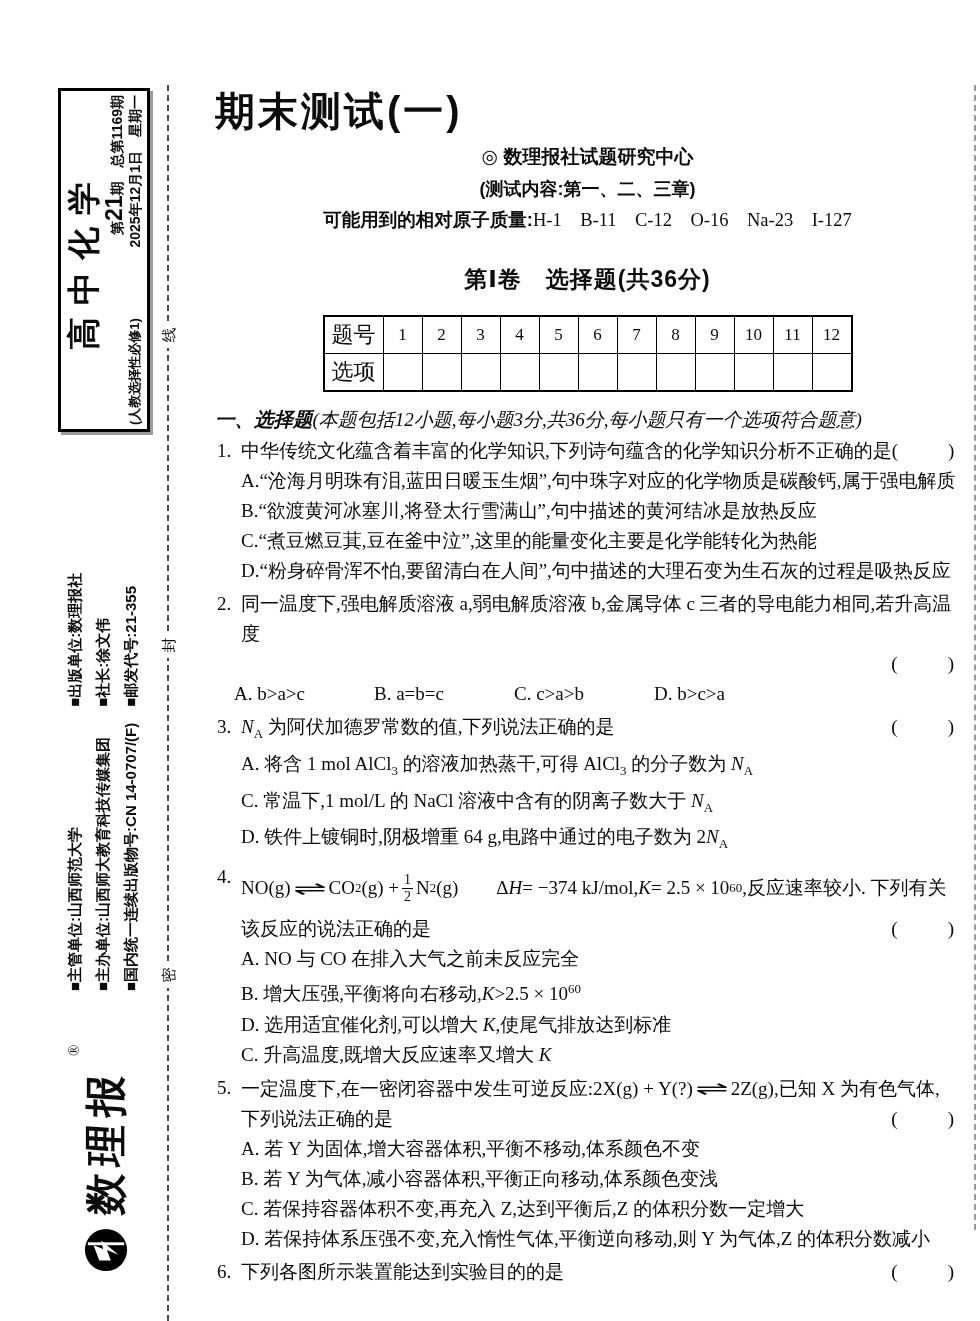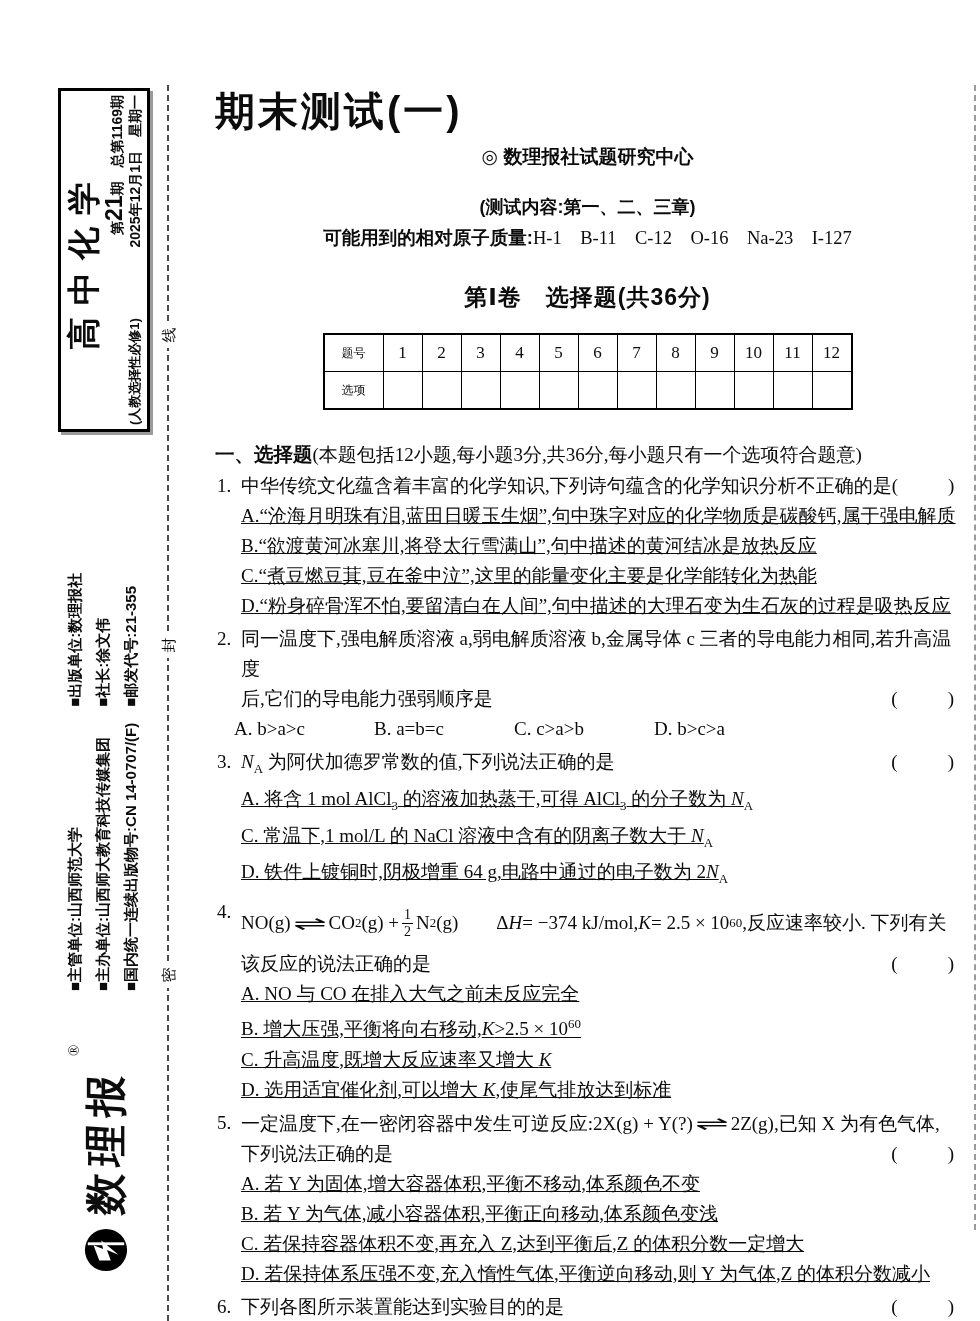--- a/index.html
+++ b/index.html
@@ -35,38 +35,38 @@
 
   
   .seal-line{position:absolute;left:167px;top:85px;height:1236px;border-left:2px dashed #4a4a4a;}
   .seal-line-right{position:absolute;left:974px;top:85px;height:1145px;border-left:2px dashed #9a9a9a;}
   .seal-char{position:absolute;left:156px;width:26px;height:28px;background:#fff;display:flex;align-items:center;justify-content:center;transform:rotate(-90deg);font-size:15px;}
 
   
   #main{position:absolute;left:215px;top:0;width:745px;font-size:19px;}
   .exam-title{margin-top:88px;font-weight:900;font-size:40px;letter-spacing:3px;line-height:46px;}
   .byline{margin-top:10px;text-align:center;font-weight:bold;font-size:19px;}
-  .scope{margin-top:25px;text-align:center;font-weight:bold;font-size:18px;}
+  .scope{margin-top:7px;text-align:center;font-weight:bold;font-size:18px;}
   .atomic{margin-top:6px;text-align:center;font-size:18.5px;white-space:nowrap;}
   .atomic .lbl{font-weight:bold;}
   .part-title{margin-top:32px;text-align:center;font-weight:bold;font-size:23px;letter-spacing:1px;}
 
   .answer-table{margin:20px auto 0;border-collapse:collapse;border:2px solid #000;font-size:17px;}
   .answer-table td{border:1.2px solid #000;text-align:center;height:36px;width:38px;padding:0;}
-  .answer-table td.hdr{width:58px;font-size:12px;}
-
-  .section-line{margin-top:31px;line-height:26px;}
+  .answer-table td.hdr{width:58px;font-size:22px;}
+
+  .section-line{margin-top:14px;line-height:26px;font-style:italic;}
   .section-line .sec-b{font-weight:bold;font-size:19.5px;}
 
   .question{position:relative;padding-left:26px;margin-top:3px;line-height:30px;}
   .q-num{position:absolute;left:2px;top:0;}
   .stem-line{display:flex;}
   .stem-line .txt{white-space:nowrap;}
   .bracket{margin-left:auto;letter-spacing:4px;padding-right:2px;white-space:nowrap;}
-  .opt{line-height:30px;text-decoration:underline;}
+  .opt{line-height:30px;}
   .opts-row{display:grid;grid-template-columns:140px 140px 140px auto;margin-left:-7px;}
   .eq-line{display:flex;align-items:center;height:52px;white-space:nowrap;}
 
   .harpoon{display:inline-block;transform:scaleX(2.1);margin:0 11px;font-family:"DejaVu Sans",sans-serif;}
   .frac{display:inline-flex;flex-direction:column;text-align:center;vertical-align:middle;font-size:14px;line-height:1.15;margin:0 3px;}
   .frac span:first-child{border-bottom:1.4px solid #000;padding:0 2px;}
   sub,sup{font-size:68%;}
   i{font-style:italic;}
 </style>
 </head>
@@ -176,21 +176,20 @@
     <div class="opt">A.“沧海月明珠有泪,蓝田日暖玉生烟”,句中珠字对应的化学物质是碳酸钙,属于强电解质</div>
     <div class="opt">B.“欲渡黄河冰塞川,将登太行雪满山”,句中描述的黄河结冰是放热反应</div>
     <div class="opt">C.“煮豆燃豆萁,豆在釜中泣”,这里的能量变化主要是化学能转化为热能</div>
     <div class="opt">D.“粉身碎骨浑不怕,要留清白在人间”,句中描述的大理石变为生石灰的过程是吸热反应</div>
   </div>
 
   <div class="question">
     <span class="q-num">2.</span>
     <div>同一温度下,强电解质溶液 a,弱电解质溶液 b,金属导体 c 三者的导电能力相同,若升高温度</div>
     <div class="stem-line">
-      <span class="txt">后,它们的导电能力强弱顺序是</span>
       <span class="bracket">(　　)</span>
     </div>
     <div class="opts-row">
       <span>A. b&gt;a&gt;c</span>
       <span>B. a=b=c</span>
       <span>C. c&gt;a&gt;b</span>
       <span>D. b&gt;c&gt;a</span>
     </div>
   </div>
 
@@ -210,22 +209,22 @@
     <div class="eq-line">NO(g)<span class="harpoon">⇌</span>CO<sub>2</sub>(g) + <span class="frac">
           <span>1</span>
           <span>2</span>
         </span>N<sub>2</sub>(g)　　Δ<i>H</i> = −374 kJ/mol,<i>K</i> = 2.5 × 10<sup>60</sup>,反应速率较小. 下列有关</div>
     <div class="stem-line">
       <span class="txt">该反应的说法正确的是</span>
       <span class="bracket">(　　)</span>
     </div>
     <div class="opt">A. NO 与 CO 在排入大气之前未反应完全</div>
     <div class="opt">B. 增大压强,平衡将向右移动,<i>K</i>&gt;2.5 × 10<sup>60</sup></div>
+    <div class="opt">D. 选用适宜催化剂,可以增大 <i>K</i>,使尾气排放达到标准</div>
     <div class="opt">C. 升高温度,既增大反应速率又增大 <i>K</i></div>
-    <div class="opt">D. 选用适宜催化剂,可以增大 <i>K</i>,使尾气排放达到标准</div>
   </div>
 
   <div class="question">
     <span class="q-num">5.</span>
     <div>一定温度下,在一密闭容器中发生可逆反应:2X(g) + Y(?)<span class="harpoon">⇌</span>2Z(g),已知 X 为有色气体,</div>
     <div class="stem-line">
       <span class="txt">下列说法正确的是</span>
       <span class="bracket">(　　)</span>
     </div>
     <div class="opt">A. 若 Y 为固体,增大容器体积,平衡不移动,体系颜色不变</div>

